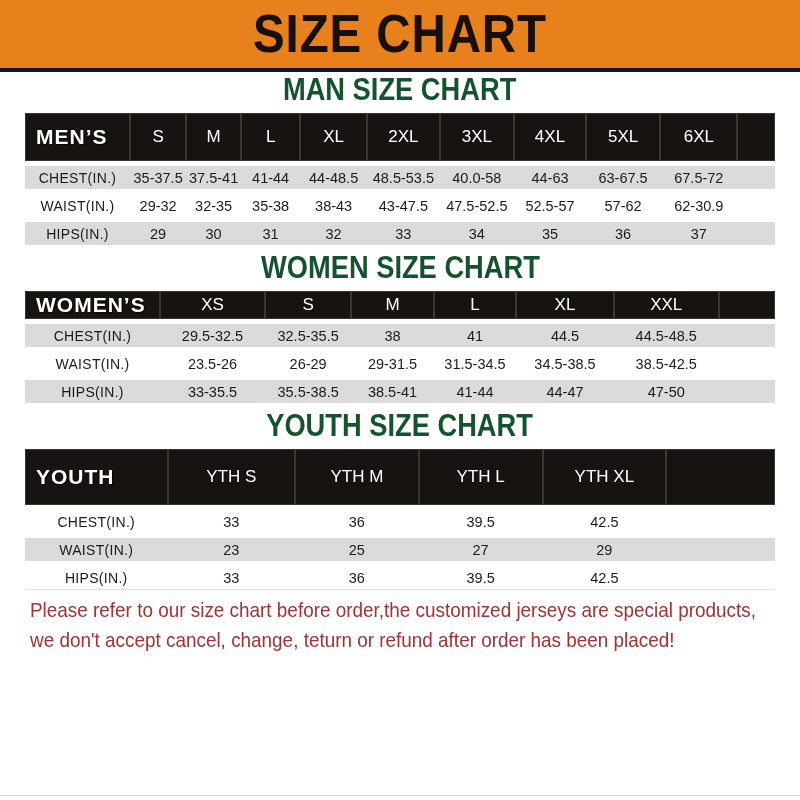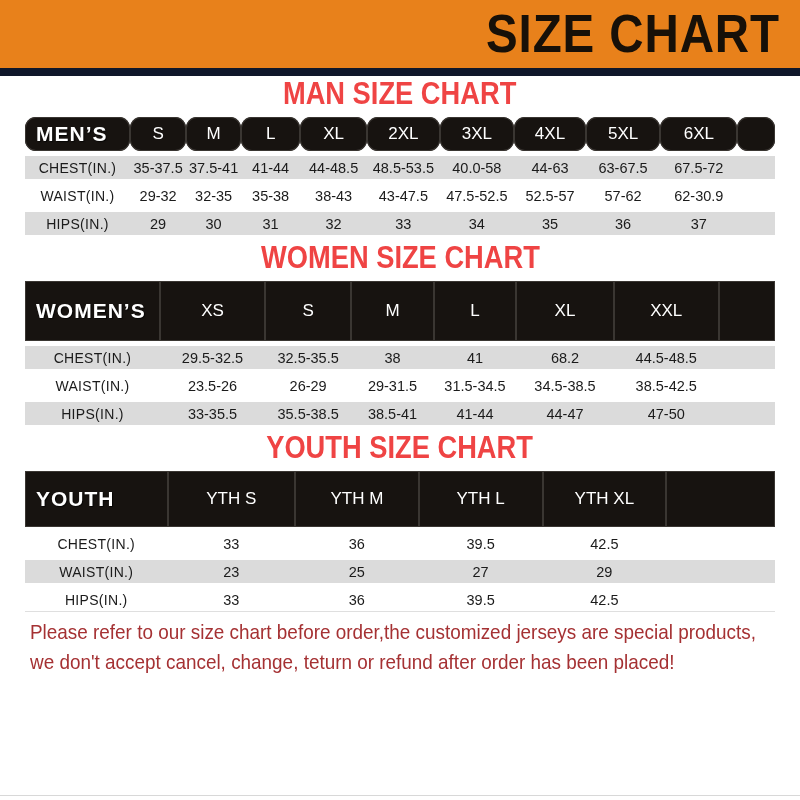--- a/index.html
+++ b/index.html
@@ -7,40 +7,40 @@
     width: 800px; height: 800px;
     background: #ffffff;
     overflow: hidden;
     font-family: "Liberation Sans", sans-serif;
     position: relative;
   }
   
   .banner {
     height: 68px;
     background: var(--banner-bg, #E8811B);
-    border-bottom: 8px solid #0f172a;
-    text-align: right;
+    border-bottom: 4px solid #0f172a;
+    text-align: center;
     overflow: hidden;
   }
   .banner-title {
     display: inline-block;
     font-size: 54px;
     font-weight: 700;
     line-height: 66px;
     color: #171008;
     letter-spacing: 1px;
     transform: scaleX(0.88);
     transform-origin: center;
     white-space: nowrap;
   }
   
   h2.section-heading {
     margin: 0;
     text-align: center;
-    color: #ef4444;
+    color: #14532d;
   }
   h2.section-heading > span {
     display: inline-block;
     font-size: 31px;
     font-weight: 700;
     letter-spacing: 0px;
     transform: scaleX(0.88);
     transform-origin: center;
     white-space: nowrap;
   }
@@ -69,22 +69,22 @@
     box-shadow: inset 0 0 0 1px #3a3632;
   }
   tr.bar th.corner {
     text-align: left;
     padding-left: 11px;
     font-weight: 700;
     letter-spacing: 1px;
     font-size: 21px;
     text-shadow: 1px 1px 1px rgba(0,0,0,0.7);
   }
-  .bar-men th   { height: 34px; border-radius: 11px; }
-  .bar-women th { height: 60px; }
+  .bar-men th   { height: 48px; }
+  .bar-women th { height: 28px; }
   .bar-youth th { height: 56px; }
   tr.stripe-gray  td { background: var(--stripe-gray, #DBDBDB); }
   tr.stripe-white td { background: #ffffff; }
   tbody td {
     height: 23px;
     font-size: 14.5px;
     color: #1b1b1b;
   }
   tbody td.row-label { font-size: 14px; letter-spacing: 0.3px; }
   table.rule-bottom tbody tr:last-child td { border-bottom: 1px solid #dfdfdf; }
@@ -218,21 +218,21 @@
           <th></th>
         </tr>
       </thead>
       <tbody>
         <tr class="stripe-gray">
           <td class="row-label">CHEST(IN.)</td>
           <td>29.5-32.5</td>
           <td>32.5-35.5</td>
           <td>38</td>
           <td>41</td>
-          <td>68.2</td>
+          <td>44.5</td>
           <td>44.5-48.5</td>
           <td></td>
         </tr>
         <tr class="stripe-white">
           <td class="row-label">WAIST(IN.)</td>
           <td>23.5-26</td>
           <td>26-29</td>
           <td>29-31.5</td>
           <td>31.5-34.5</td>
           <td>34.5-38.5</td>

